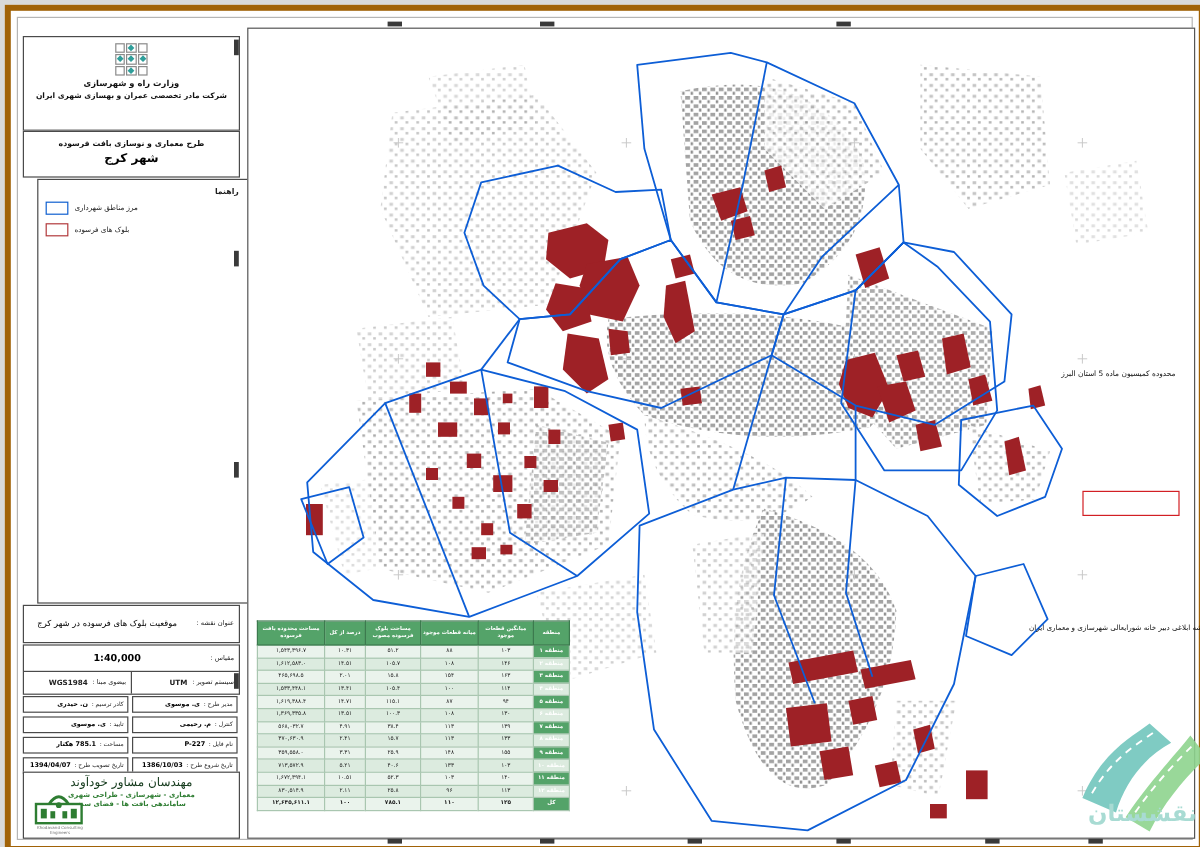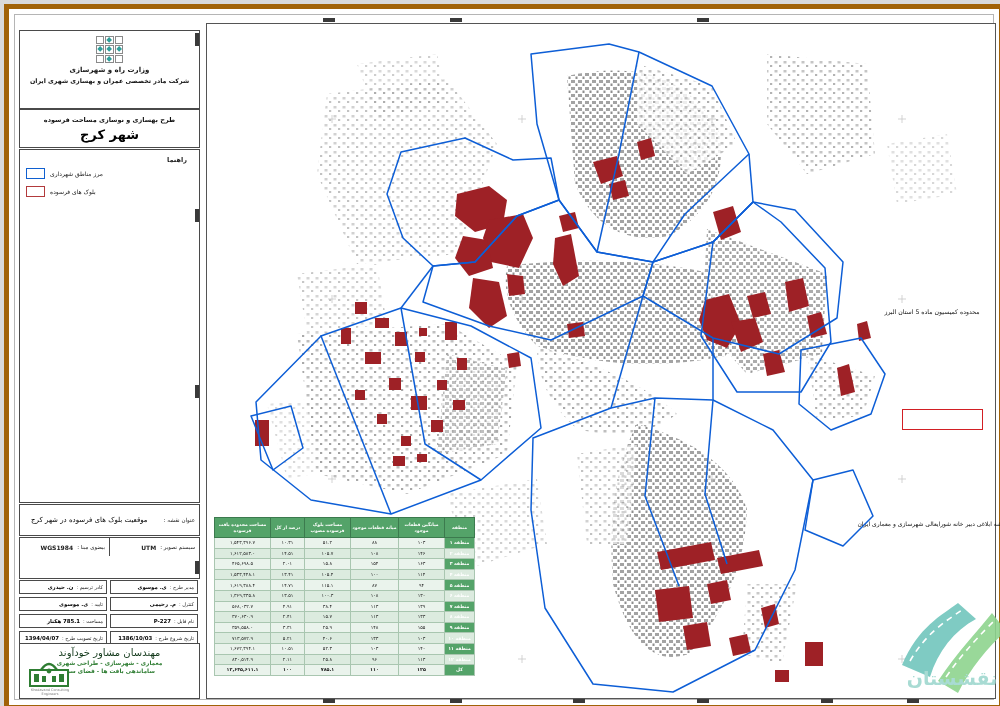--- a/index.html
+++ b/index.html
@@ -3,31 +3,31 @@
 <meta charset="utf-8">
 <style>
   html,body{margin:0;padding:0;width:1000px;height:706px;background:#d9d9d9;overflow:hidden;
     font-family:"DejaVu Sans", sans-serif;}
   .sheet{position:absolute;left:4px;top:4px;width:990px;height:696px;background:#fff;border:5px solid #a16207;}
   .inner-frame{position:absolute;left:5px;top:5px;right:5px;bottom:5px;border:1px solid #b5b5b5;}
   
   .panel-box{position:absolute;border:1px solid #4a4a4a;background:#fff;direction:rtl;}
   .boxA{left:10px;top:21px;width:179px;height:77px;text-align:center;}
   .boxB{left:10px;top:100px;width:179px;height:37px;text-align:center;}
-  .boxC{left:10px;top:140px;width:179px;height:352px;}
+  .boxC{left:22px;top:140px;width:179px;height:352px;}
   .boxD{left:10px;top:495px;width:179px;height:30px;}
   .boxE{left:10px;top:528px;width:179px;height:40px;}
   .boxF{left:10px;top:634px;width:179px;height:54px;}
   .minis-logo{width:27px;height:27px;margin:5px auto 2px auto;display:grid;grid-template-columns:repeat(3,1fr);grid-template-rows:repeat(3,1fr);gap:1px;}
   .minis-logo .cell{border:1px solid #8a8a8a;position:relative;background:#fff;}
   .minis-logo .cell.teal::before{content:"";position:absolute;left:1px;top:1px;right:1px;bottom:1px;background:#2f9e9a;transform:rotate(45deg);}
   .t-bold-sm{font-size:7px;font-weight:bold;color:#111;line-height:1.5;}
   .t-bold-xs{font-size:6.3px;font-weight:bold;color:#111;line-height:1.5;}
   .boxB .l1{font-size:6.5px;font-weight:bold;color:#111;margin-top:6px;}
-  .boxB .l2{font-size:13px;font-weight:bold;color:#000;margin-top:3px;}
+  .boxB .l2{font-size:10px;font-weight:bold;color:#000;margin-top:3px;}
   .legend-title{font-size:6.5px;font-weight:bold;color:#222;margin:6px 12px 4px 0;}
   .lg-rows{margin:2px 10px 0 0;}
   .lg-row{display:flex;direction:ltr;align-items:center;margin:0 0 7px 0;justify-content:flex-start;}
   .lg-swatch{width:17px;height:9px;background:#fff;border:1.4px solid;margin:0 5px 0 6px;flex:0 0 auto;}
   .lg-label{font-size:6px;color:#222;}
   .info-row{display:flex;direction:rtl;align-items:center;height:100%;}
   .boxD .lbl{font-size:5.6px;color:#222;margin-right:4px;white-space:nowrap;}
   .boxD .val{font-size:7px;font-weight:normal;color:#000;margin-right:16px;white-space:nowrap;}
   .boxE .scale-line{display:flex;direction:rtl;align-items:center;height:21px;border-bottom:1px solid #4a4a4a;}
   .boxE .lbl{font-size:5.6px;color:#222;margin-right:4px;}
@@ -82,21 +82,21 @@
         <div class="cell teal"></div>
       <div class="cell"></div>
         <div class="cell teal"></div>
         <div class="cell"></div>
     </div>
     <div class="t-bold-sm">وزارت راه و شهرسازی</div>
     <div class="t-bold-xs">شرکت مادر تخصصی عمران و بهسازی شهری ایران</div>
   </div>
 
   <div class="panel-box boxB">
-    <div class="l1">طرح بهسازی و نوسازی مساحت فرسوده</div>
+    <div class="l1">طرح معماری و نوسازی بافت فرسوده</div>
     <div class="l2">شهر کرج</div>
   </div>
 
   <div class="panel-box boxC">
     <div class="legend-title">راهنما</div>
     <div class="lg-rows">
         <div class="lg-row">
           <span class="lg-swatch" style="border-color: rgb(16, 96, 208);"></span>
           <span class="lg-label">مرز مناطق شهرداری</span>
         </div>
@@ -108,20 +108,24 @@
   </div>
 
   <div class="panel-box boxD">
     <div class="info-row">
       <span class="lbl">عنوان نقشه :</span>
       <span class="val">موقعیت بلوک های فرسوده در شهر کرج</span>
     </div>
   </div>
 
   <div class="panel-box boxE">
+    <div class="scale-line">
+      <span class="lbl">مقیاس :</span>
+      <span class="val">1:40,000</span>
+    </div>
     <div class="sub">
       <div class="subcell">
         <span class="sl">سیستم تصویر :</span>
         <span class="sv">UTM</span>
       </div>
       <div class="subcell">
         <span class="sl">بیضوی مبنا :</span>
         <span class="sv">WGS1984</span>
       </div>
     </div>

